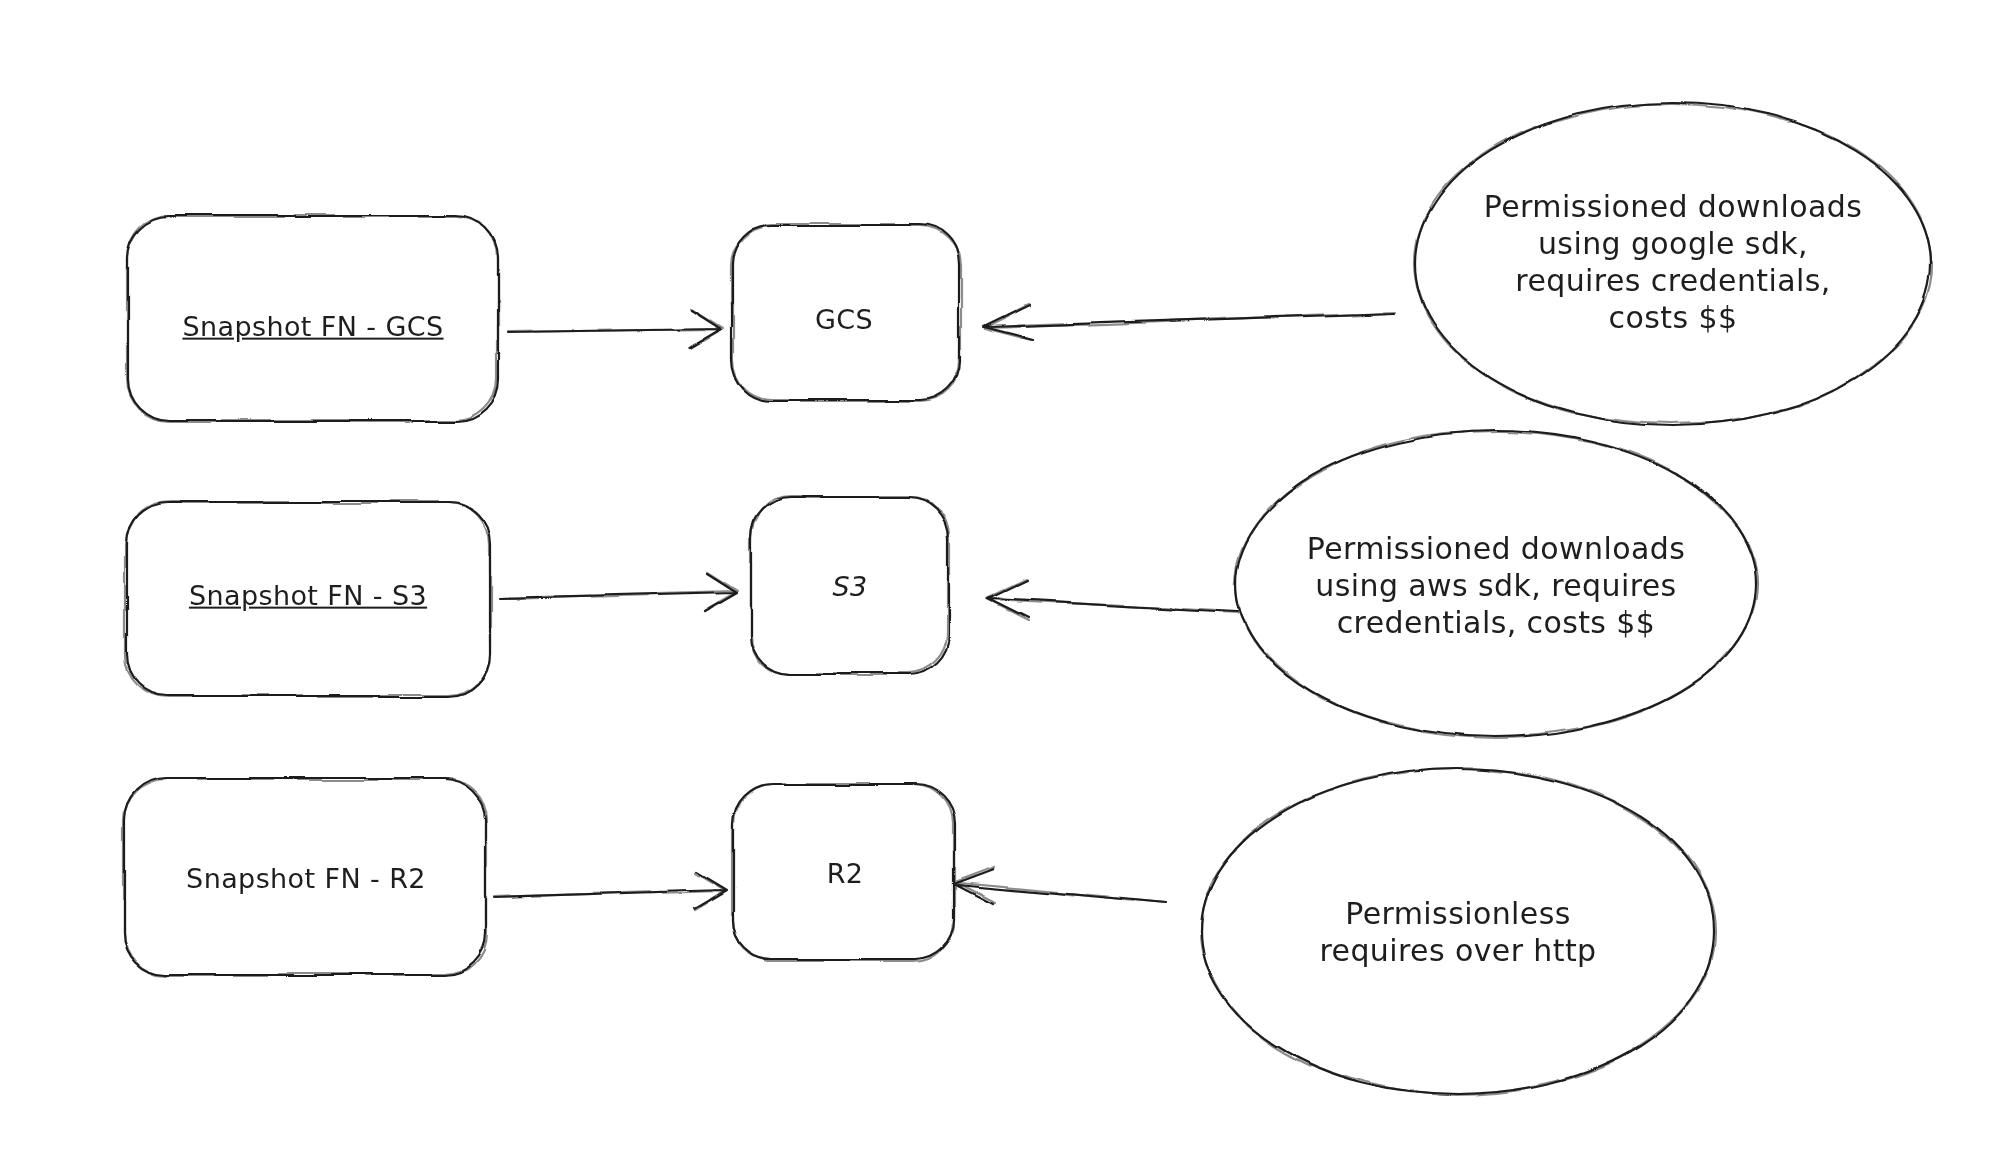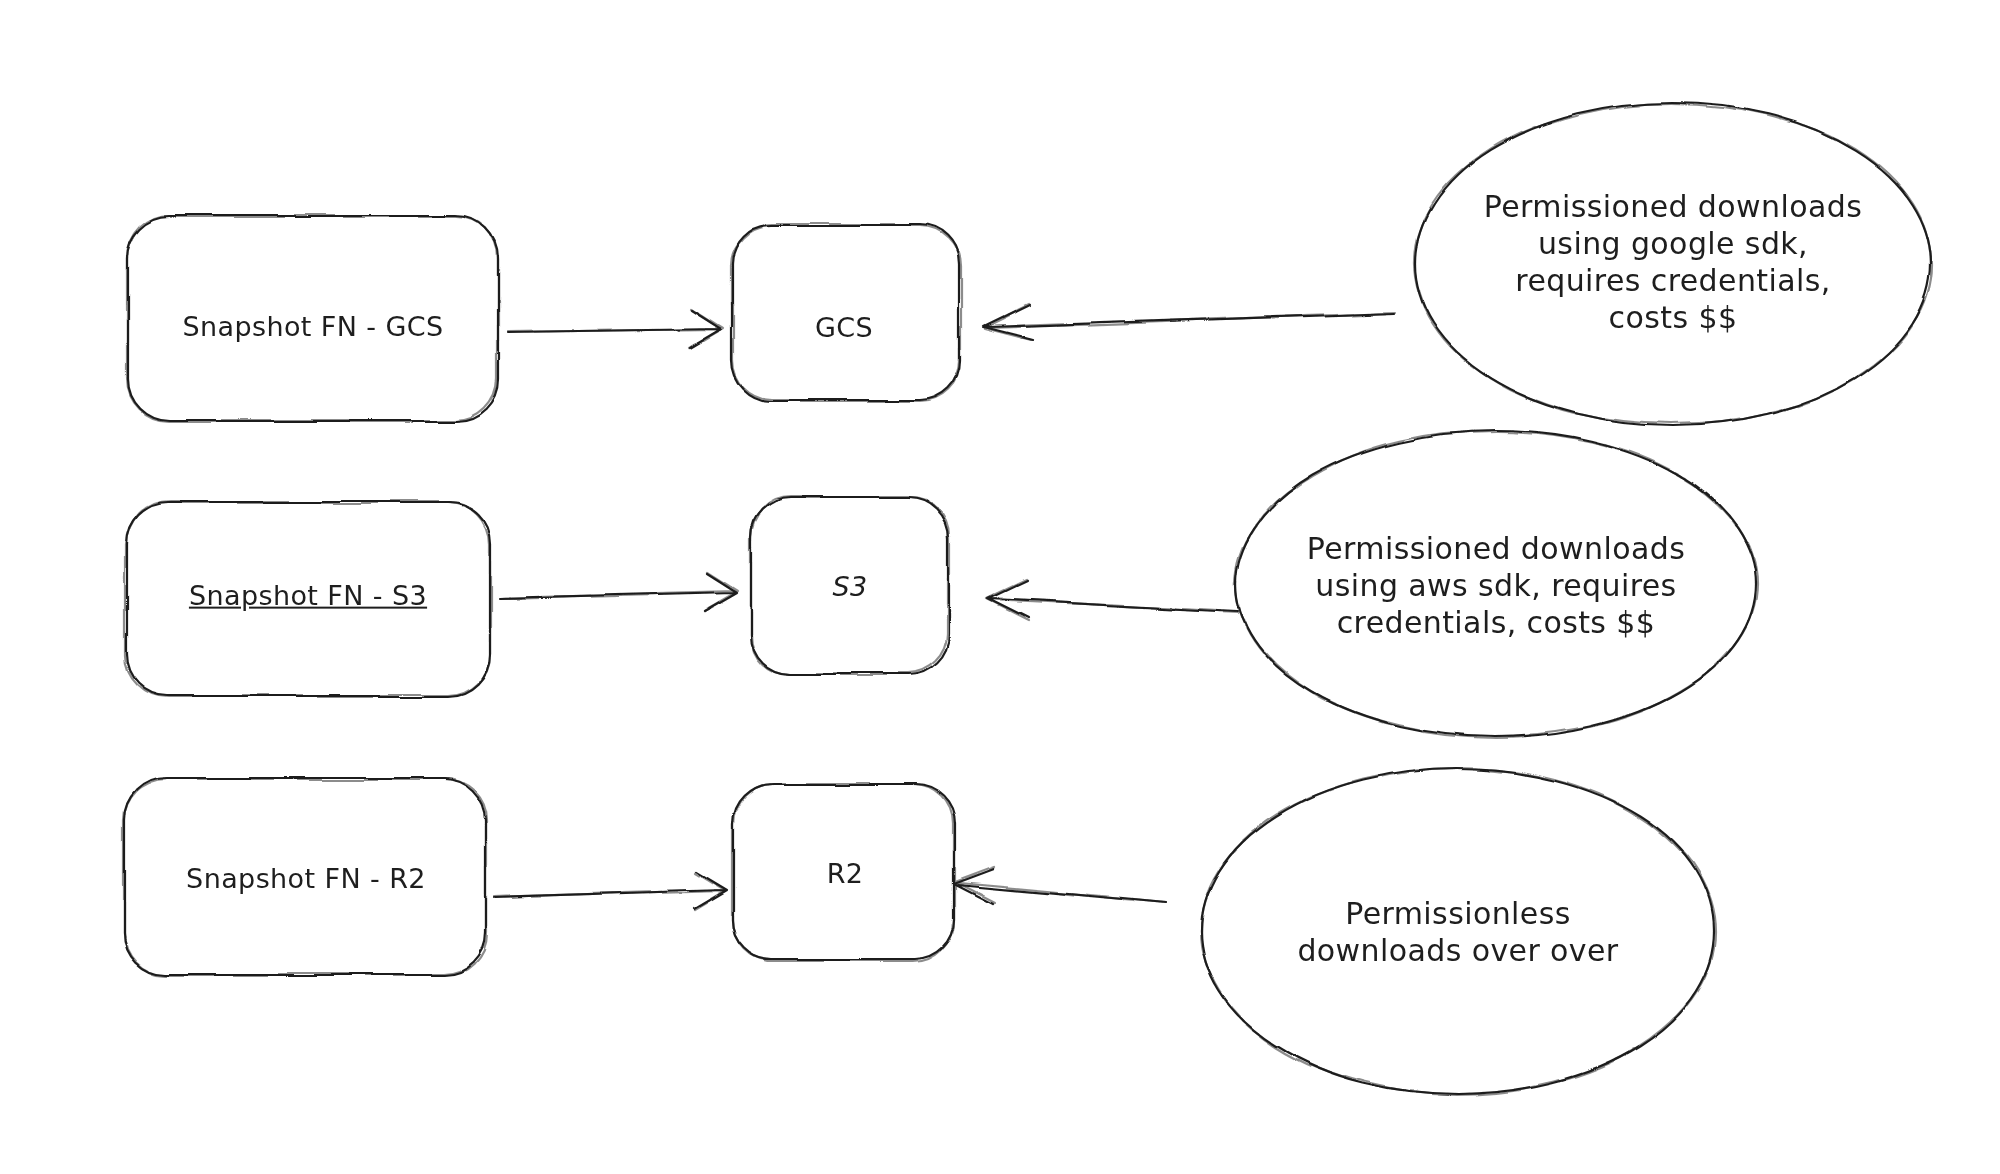--- a/index.html
+++ b/index.html
@@ -81,31 +81,31 @@
     </defs>
 
     <g filter="url(#wob1)">
       <use href="#shapes"></use>
     </g>
     <g filter="url(#wob2)" opacity="0.5">
       <use href="#shapes"></use>
     </g>
   </svg>
 
-  <div class="label node-label" style="left:313px; top:327px;">Snapshot FN - GCS</div>
-  <div class="label bucket-label" style="left:844px; top:328px;">GCS</div>
+  <div class="label node-label" style="left:313px; top:327px;text-decoration:underline;">Snapshot FN - GCS</div>
+  <div class="label bucket-label" style="left:844px; top:320px;">GCS</div>
   <div class="label note-label" style="left:1673px; top:262px;">Permissioned downloads
 using google sdk,
 requires credentials,
 costs $$</div>
 
   <div class="label node-label" style="left:308px; top:596px;text-decoration:underline;">Snapshot FN - S3</div>
   <div class="label bucket-label" style="left:850px; top:587px;font-style:italic;">S3</div>
   <div class="label note-label" style="left:1496px; top:585px;">Permissioned downloads
 using aws sdk, requires
 credentials, costs $$</div>
 
   <div class="label node-label" style="left:306px; top:879px;">Snapshot FN - R2</div>
   <div class="label bucket-label" style="left:845px; top:874px;">R2</div>
   <div class="label note-label" style="left:1458px; top:932px;">Permissionless
-downloads over over</div>
+requires over http</div>
 
 </div>
 
 </body></html>

